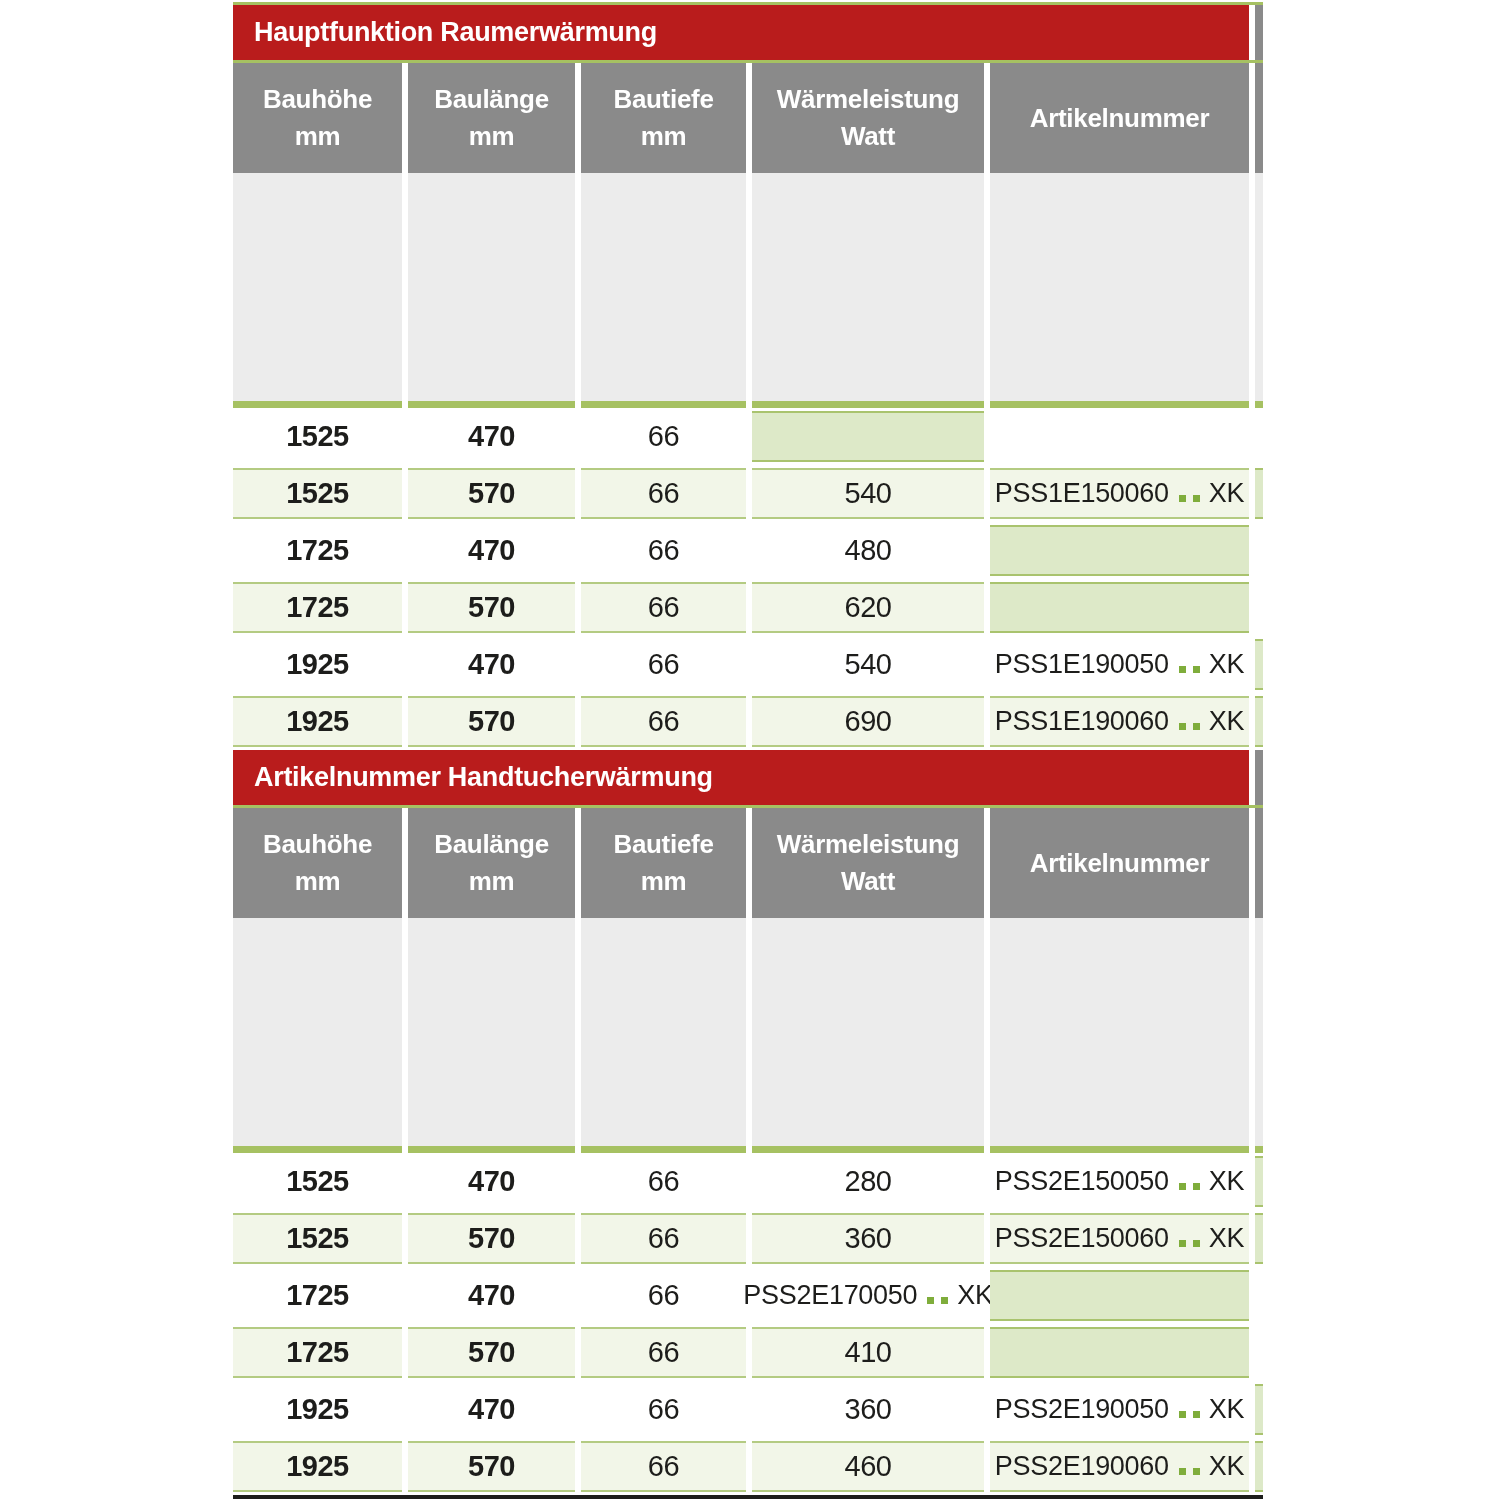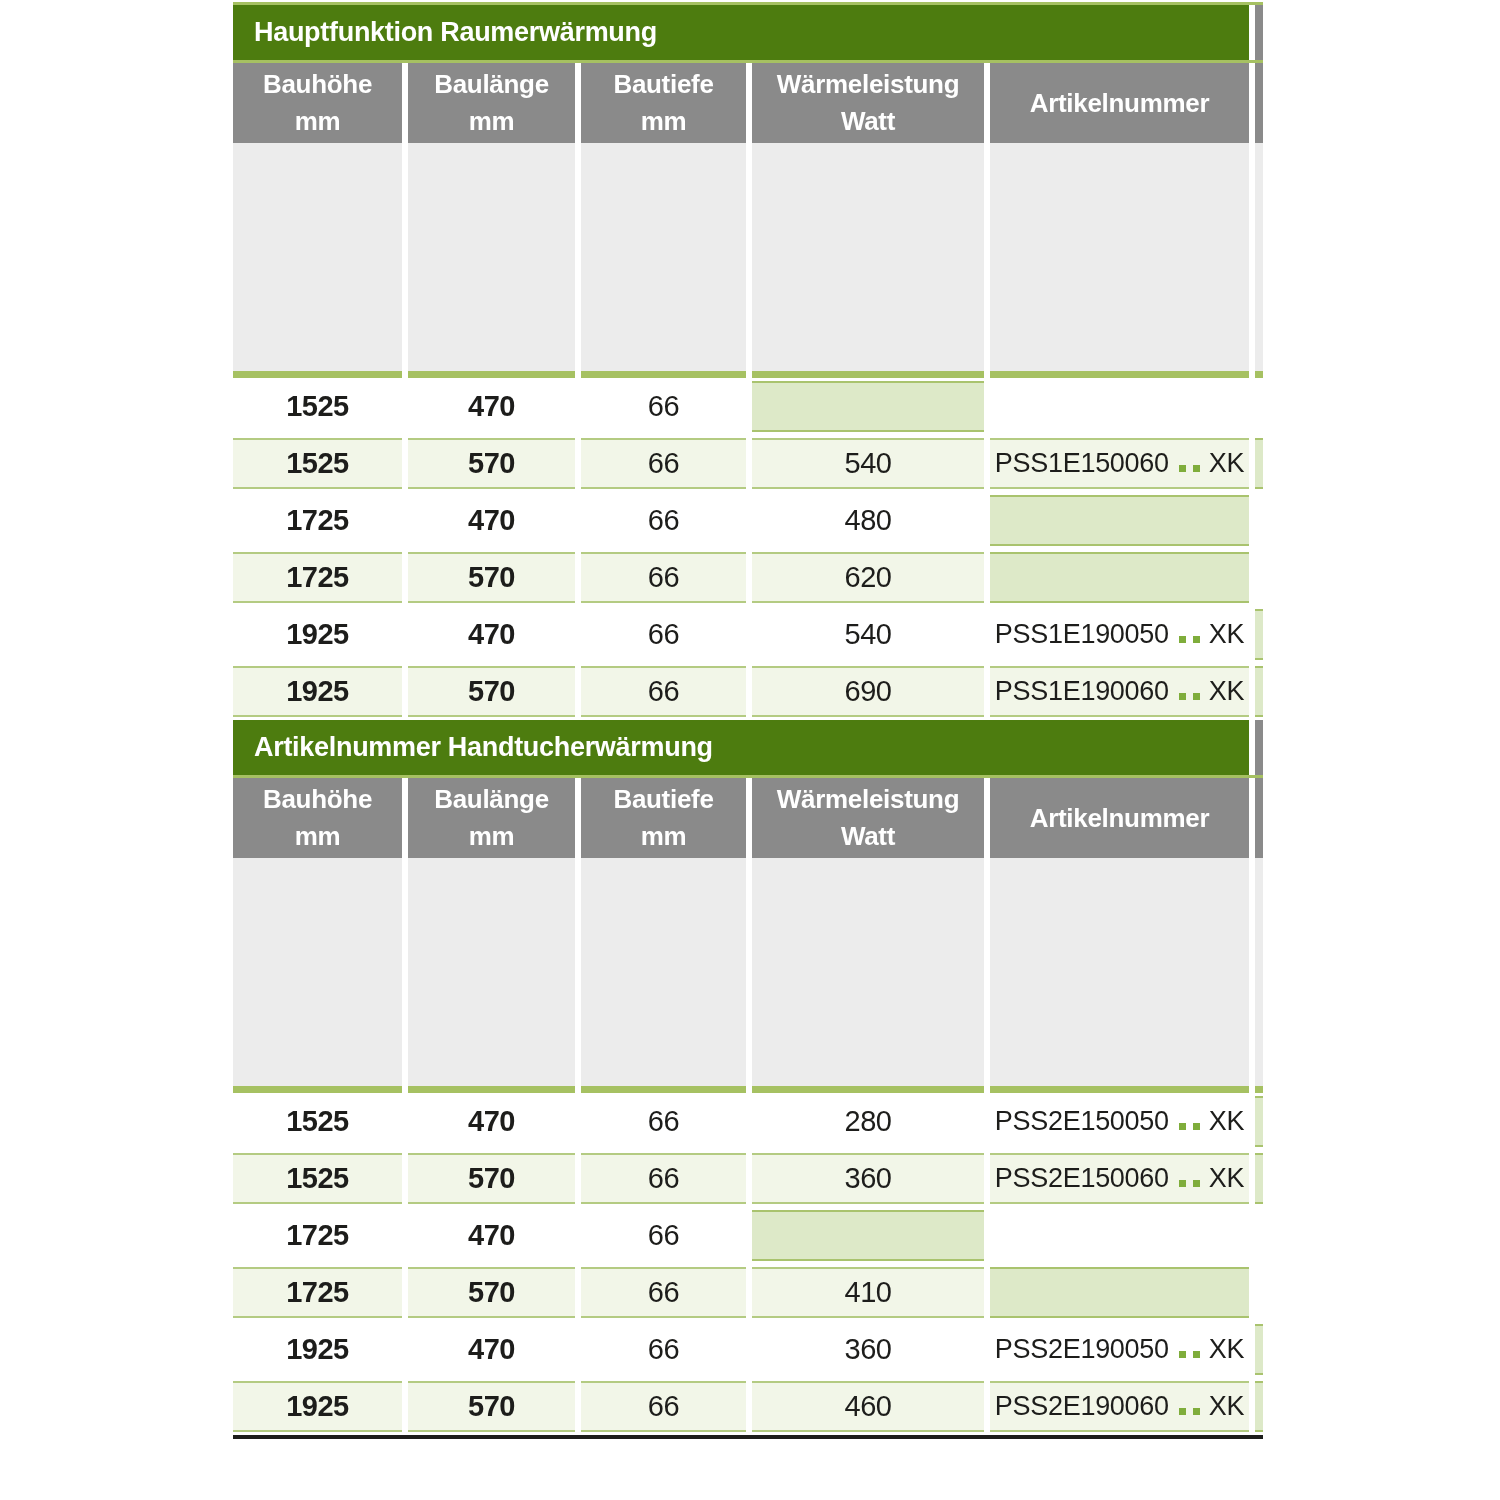--- a/index.html
+++ b/index.html
@@ -18,33 +18,33 @@
   .tbl {
     display: grid;
     grid-template-columns: 169px 167px 165px 232px 259px 8px;
     column-gap: 6px;
   }
 
   
   .title-band { height: 55px; }
   .title-cell {
     grid-column: 1 / 6;
-    background: #4d7c0f;
+    background: #b91c1c;
     color: #ffffff;
     display: flex; align-items: center;
     padding-left: 21px;
     font-size: 27px; font-weight: bold;
     letter-spacing: -0.3px;
   }
   .sliver-dark { grid-column: 6 / 7; background: #8a8a8a; }
 
   .sep { height: 3px; background: #a6c162; }
 
   
-  .header-band { height: 80px; }
+  .header-band { height: 110px; }
   .hcell {
     background: #8a8a8a; color: #ffffff;
     display: flex; flex-direction: column; justify-content: center;
     text-align: center;
     font-size: 26px; font-weight: bold; line-height: 37px;
     letter-spacing: -0.3px;
   }
 
   
   .empty-band { height: 228px; }
@@ -253,20 +253,23 @@
       <div class="cell">360</div>
       <div class="cell artikel">
           <span class="astr"><span>PSS2E150060</span><span class="dot d1"></span><span class="dot d2"></span><span class="suffix">XK</span></span>
         </div>
       <div class="cell sliver"></div>
     </div>
     <div class="tbl row row-white">
       <div class="cell bold">1725</div>
       <div class="cell bold">470</div>
       <div class="cell">66</div>
+      <div class="cell artikel">
+          <span class="astr"><span>PSS2E170050</span><span class="dot d1"></span><span class="dot d2"></span><span class="suffix">XK</span></span>
+        </div>
       <div class="cell sliver"></div>
     </div>
     <div class="tbl row row-green">
       <div class="cell bold">1725</div>
       <div class="cell bold">570</div>
       <div class="cell">66</div>
       <div class="cell">410</div>
       <div class="cell sliver"></div>
     </div>
     <div class="tbl row row-white">

